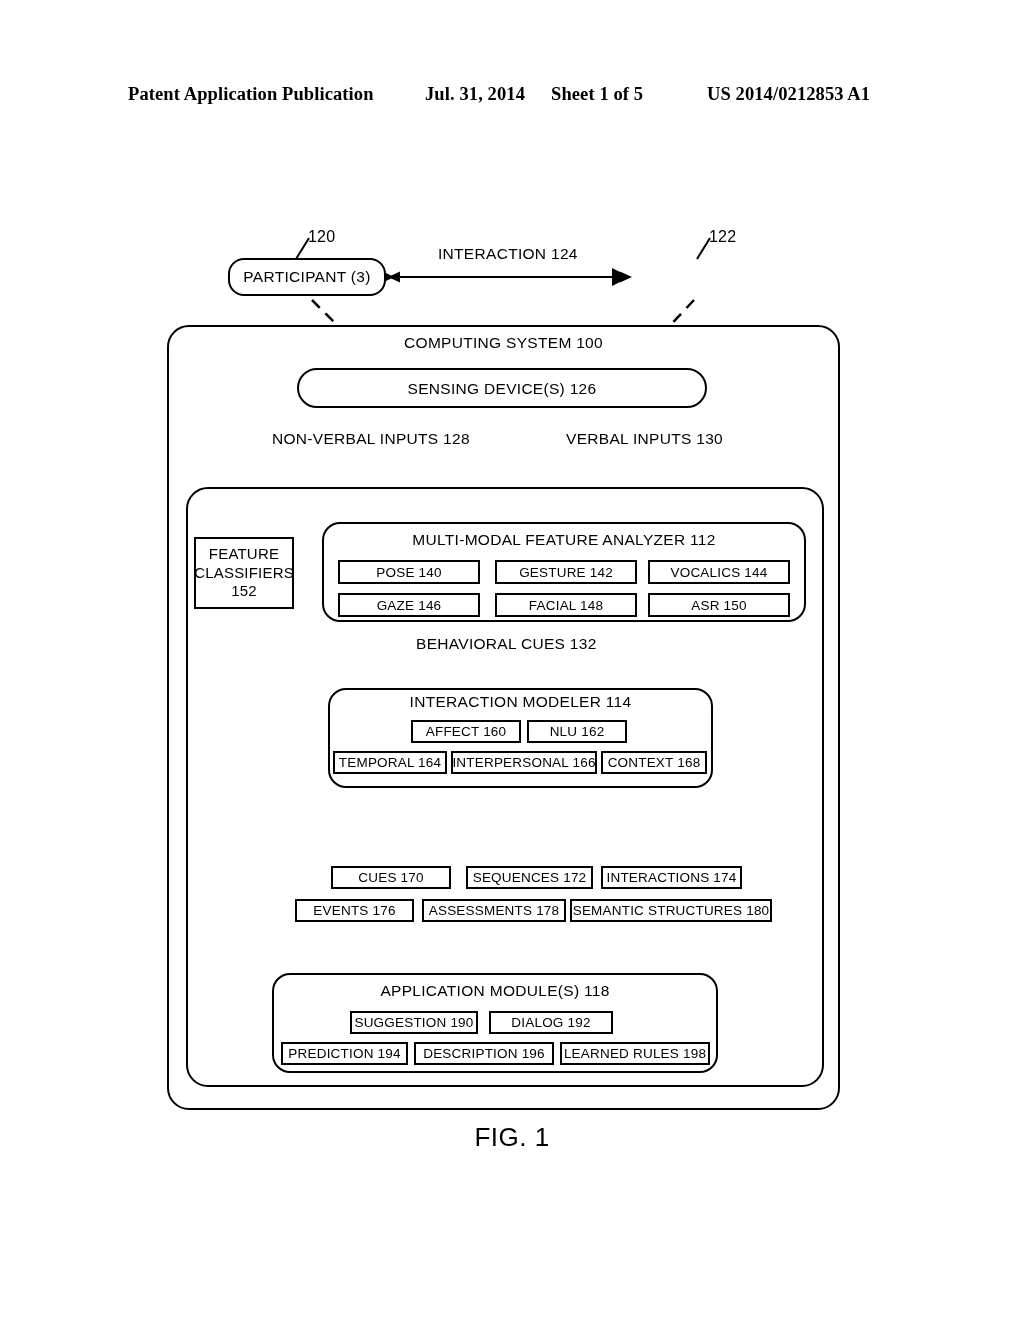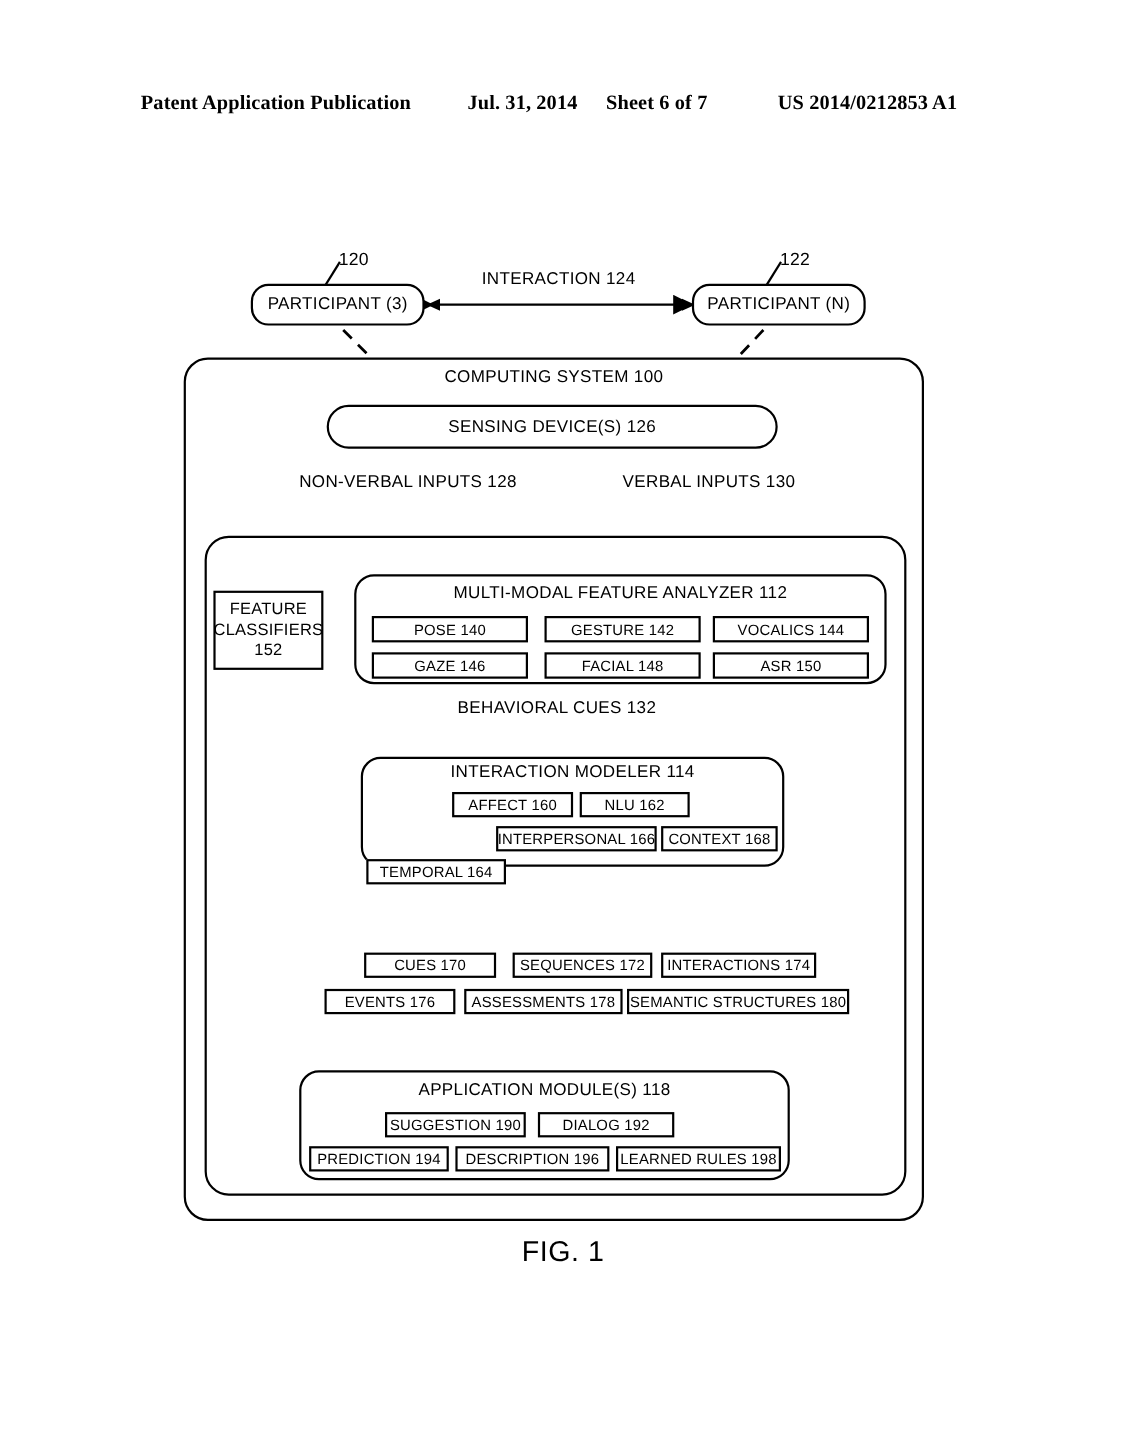--- a/index.html
+++ b/index.html
@@ -142,21 +142,21 @@
     height: 1320px;
     overflow: visible;
   }
 </style>
 </head>
 <body>
 
 <div class="pub-header">
   <span class="hdr-title">Patent Application Publication</span>
   <span class="hdr-date">Jul. 31, 2014</span>
-  <span class="hdr-sheet">Sheet 6 of 7</span>
+  <span class="hdr-sheet">Sheet 1 of 5</span>
   <span class="hdr-pub">US 2014/0212853 A1</span>
 </div>
 
 <svg class="vec" viewBox="0 0 1024 1320">
   <defs>
     <marker id="arrH" markerWidth="9" markerHeight="9" refX="8" refY="4.5" orient="auto">
       <path d="M0,0 L9,4.5 L0,9 z" fill="#000"></path>
     </marker>
     <marker id="arrT" markerWidth="9" markerHeight="9" refX="8" refY="4.5" orient="auto">
       <path d="M0,0 L9,4.5 L0,9 z" fill="#000"></path>
@@ -205,23 +205,20 @@
 </svg>
 
 <div class="layer">
 
   <div class="refnum" style="left:308px; top:228px;">120</div>
   <div class="refnum" style="left:709px; top:228px;">122</div>
 
   <div class="pill" style="left:228px; top:258px; width:158px; height:38px;">
     <span>PARTICIPANT (3)</span>
   </div>
-  <div class="pill" style="left:629px; top:258px; width:158px; height:38px;">
-    <span>PARTICIPANT (N)</span>
-  </div>
   <div class="flabel" style="left:438px; top:245px;">INTERACTION 124</div>
 
   <div class="rbox round-lg" style="left:167px; top:325px; width:673px; height:785px;"></div>
   <div class="box-title" style="left:167px; top:334px; width:673px;">COMPUTING SYSTEM 100</div>
 
   <div class="rbox round-lg" style="left:297px; top:368px; width:410px; height:40px;"></div>
   <div class="box-title" style="left:297px; top:380px; width:410px;">SENSING DEVICE(S) 126</div>
 
   <div class="flabel" style="left:272px; top:430px;">NON-VERBAL INPUTS 128</div>
   <div class="flabel" style="left:566px; top:430px;">VERBAL INPUTS 130</div>
@@ -262,21 +259,21 @@
   <div class="rbox round-md" style="left:328px; top:688px; width:385px; height:100px;"></div>
   <div class="box-title" style="left:328px; top:693px; width:385px;">INTERACTION MODELER 114</div>
 
   <div class="cell" style="left:411px; top:720px; width:110px; height:23px;">
     <span>AFFECT 160</span>
   </div>
   <div class="cell" style="left:527px; top:720px; width:100px; height:23px;">
     <span>NLU 162</span>
   </div>
 
-  <div class="cell" style="left:333px; top:751px; width:127px; height:23px;margin-top:30px;">
+  <div class="cell" style="left:333px; top:751px; width:114px; height:23px;">
     <span>TEMPORAL 164</span>
   </div>
   <div class="cell" style="left:451px; top:751px; width:146px; height:23px;">
     <span>INTERPERSONAL 166</span>
   </div>
   <div class="cell" style="left:601px; top:751px; width:106px; height:23px;">
     <span>CONTEXT 168</span>
   </div>
 
 

